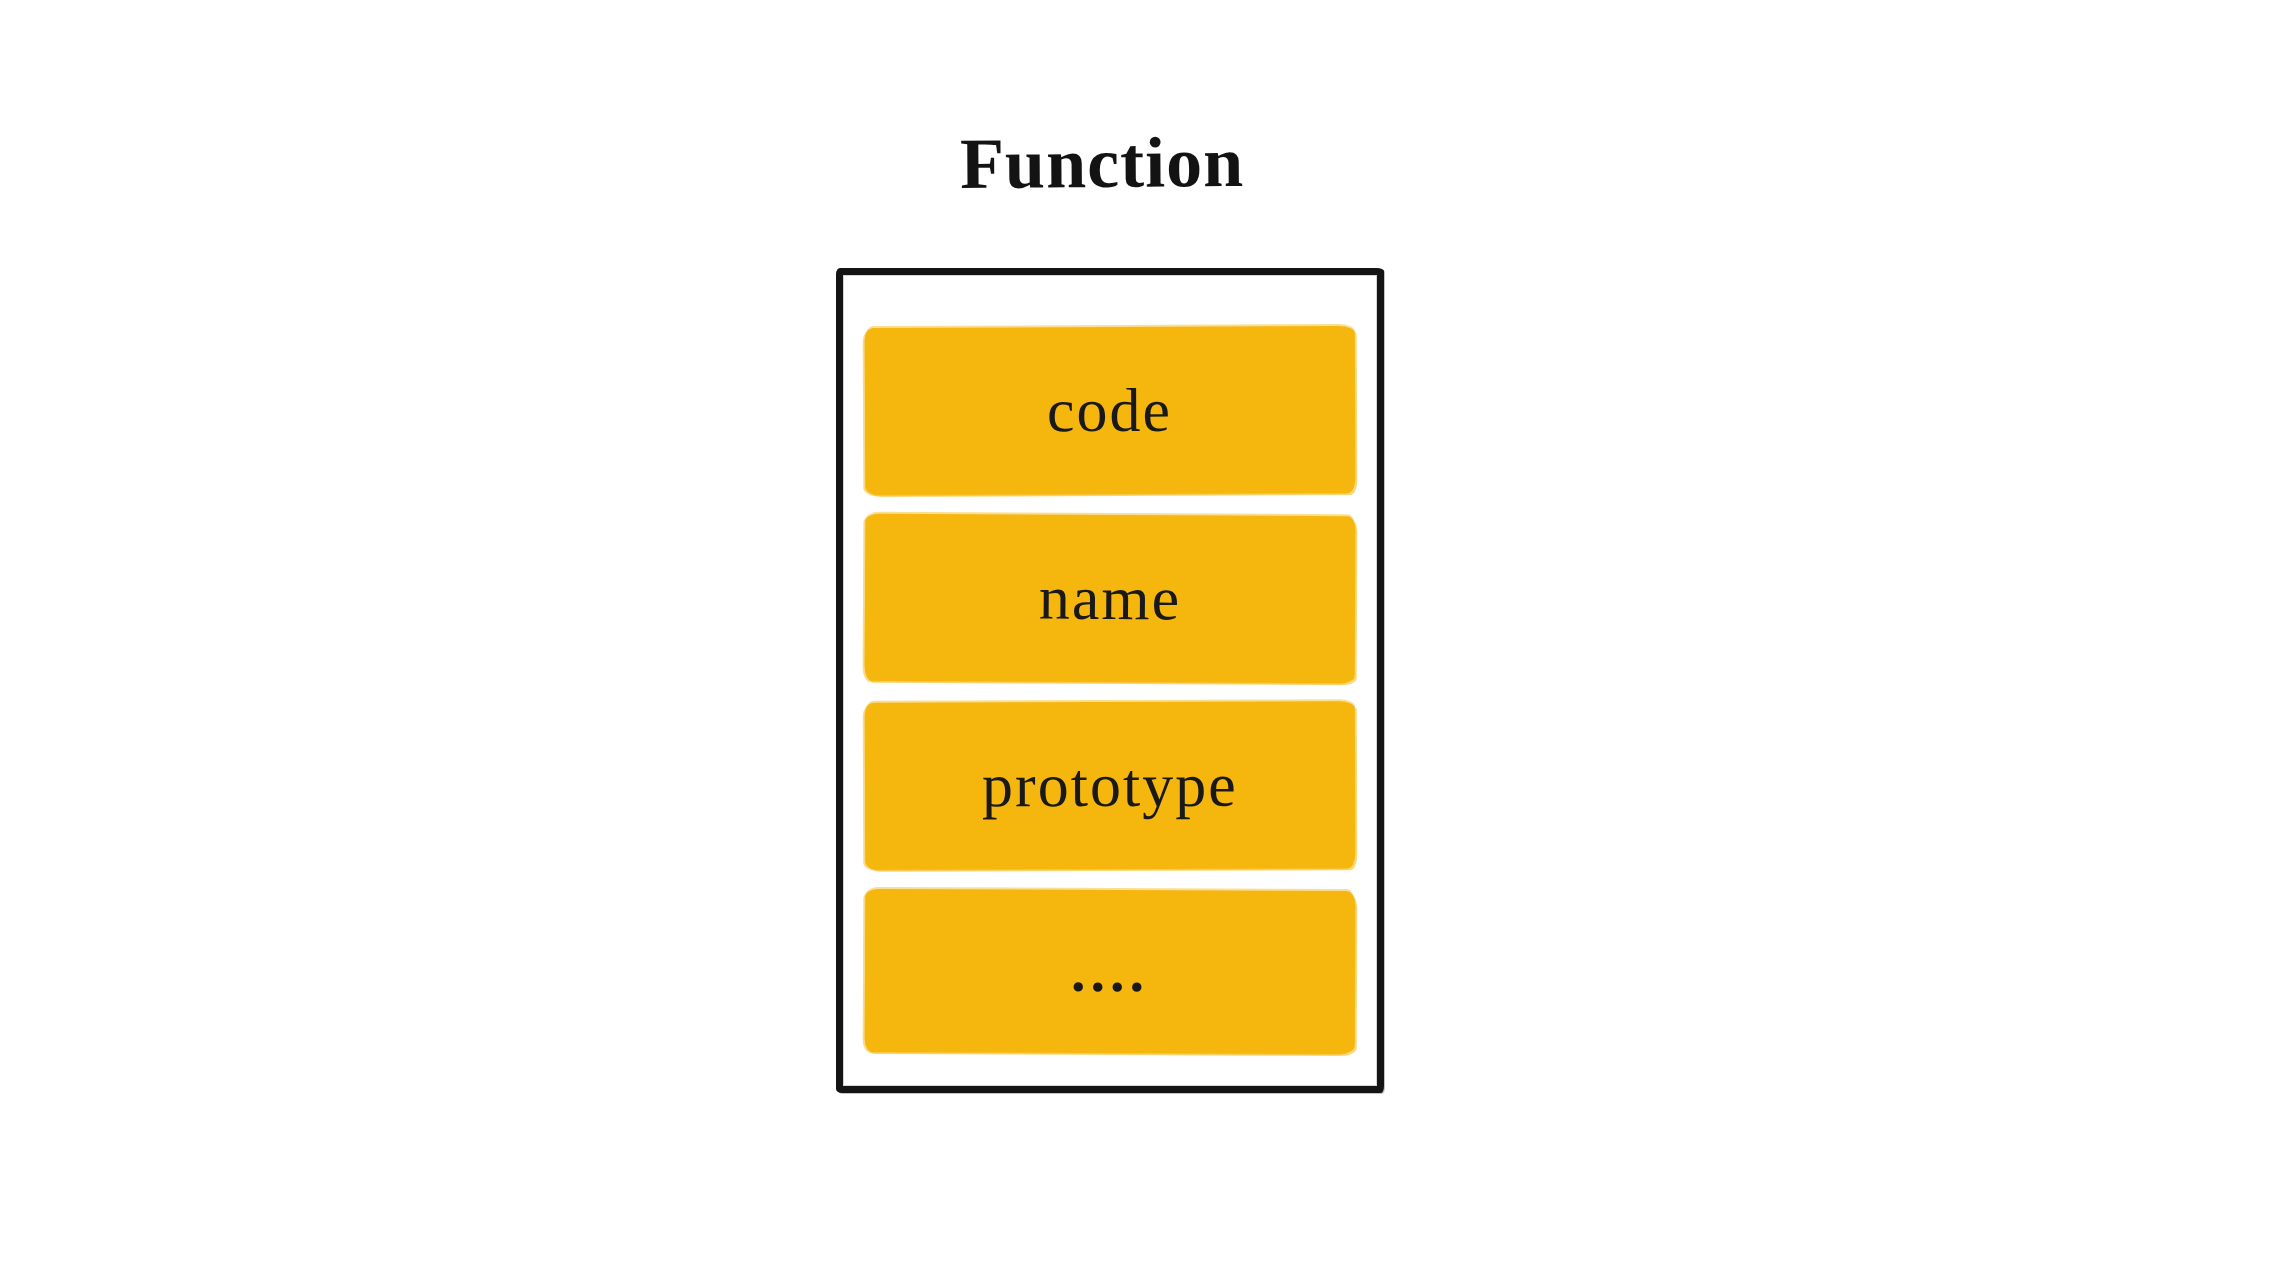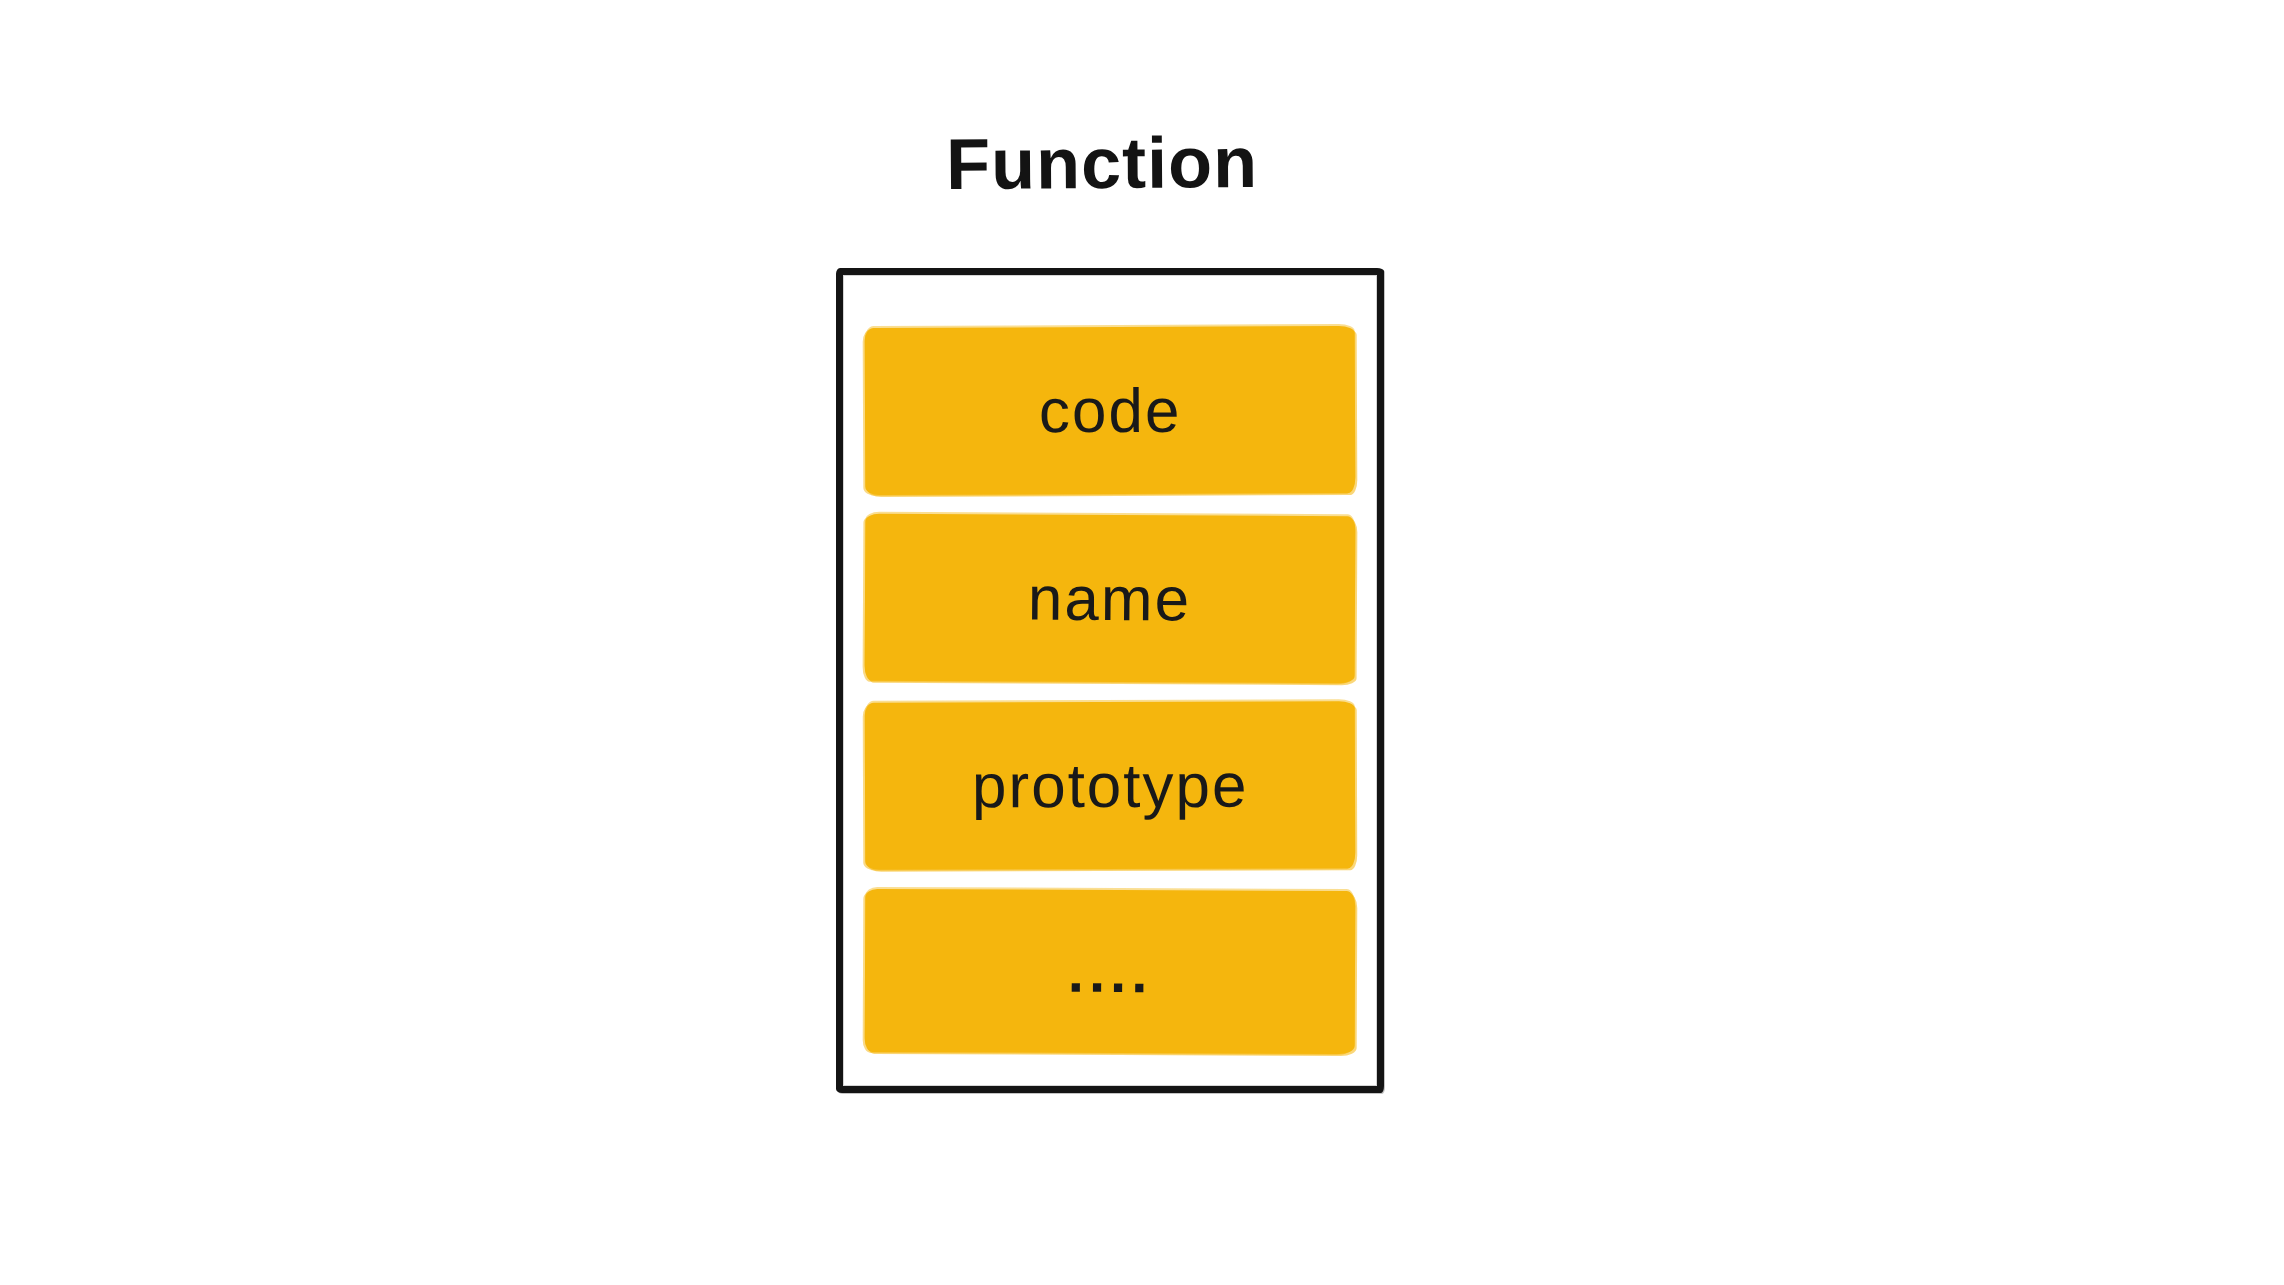--- a/index.html
+++ b/index.html
@@ -6,21 +6,21 @@
     margin: 0;
     padding: 0;
     background: #ffffff;
   }
   .stage {
     position: relative;
     width: 2284px;
     height: 1285px;
     background: #ffffff;
     overflow: hidden;
-    font-family: Liberation Sans, sans-serif;
+    font-family: Liberation Serif, serif;
     color: #161616;
   }
   .figure-title {
     position: absolute;
     top: 122px;
     left: 1102px;
     transform: translateX(-50%) rotate(-0.4deg);
     font-size: 72px;
     font-weight: 700;
     letter-spacing: 1px;

